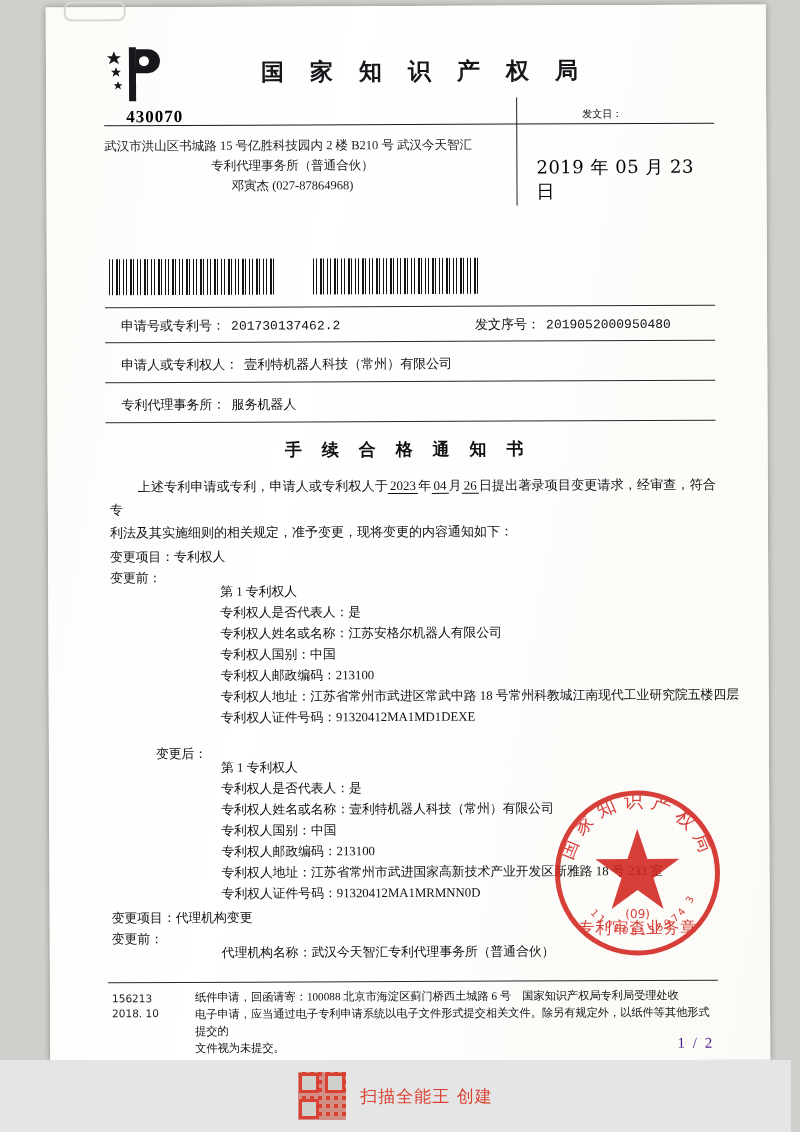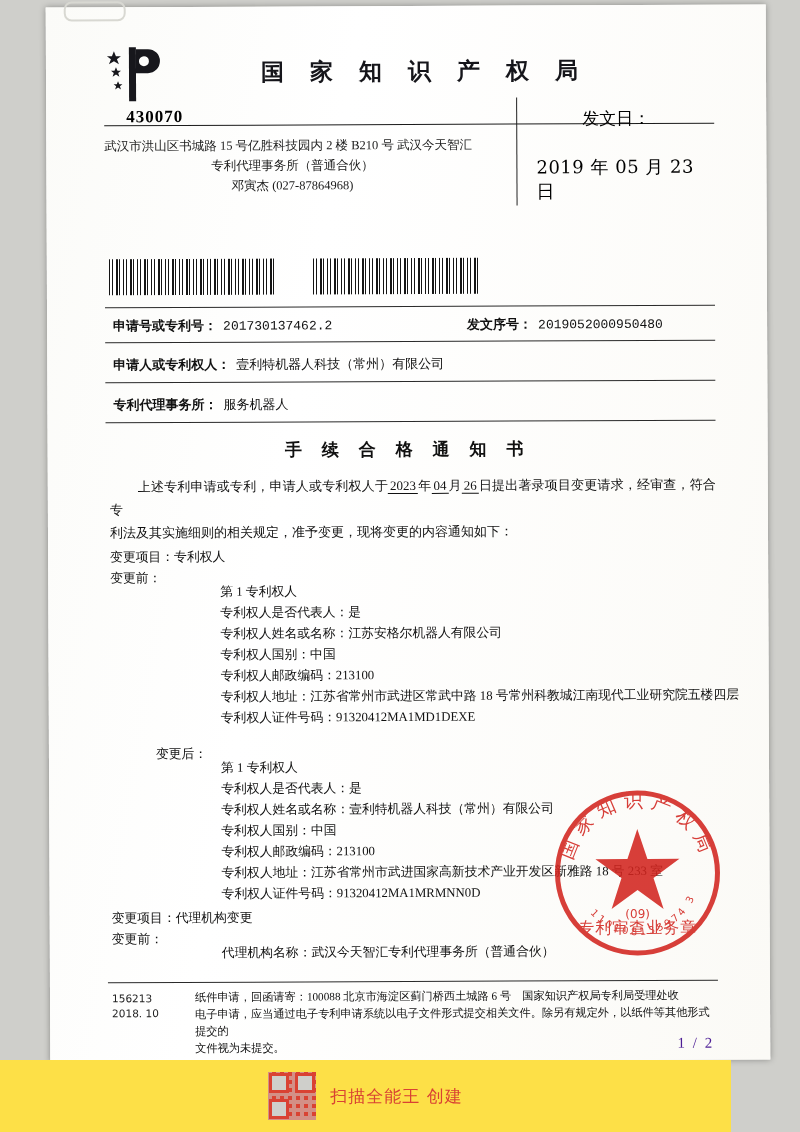--- a/index.html
+++ b/index.html
@@ -105,21 +105,21 @@
   #issue-vline {
     position: absolute;
     left: 0; top: 0;
     height: 108px;
     border-left: 1.2px solid #222;
   }
   #issue-label {
     position: absolute;
     left: 66px;
     top: 10px;
-    font-size: 17px;
+    font-size: 10px;
   }
   #issue-date {
     position: absolute;
     left: 20px;
     top: 58px;
     font-size: 18px;
     letter-spacing: 0.5px;
     font-family: "DejaVu Serif", serif;
   }
 
@@ -154,21 +154,21 @@
   #rule-b { top: 335px; }
   #rule-c { top: 375px; }
   #rule-d { top: 415px; }
 
   .field-row {
     position: absolute;
     left: 66px;
     font-size: 13px;
     color: #111;
   }
-  .field-label { font-weight: bold; }
+  .field-label { font-weight: normal; margin-left: 8px; }
   .field-value { margin-left: 6px; font-family: Liberation Mono, monospace; }
 
   #row-appno { top: 310px; }
   #row-serial { left: 420px; top: 310px; }
   #row-applicant { top: 349px; }
   #row-invention { top: 389px; }
 
   
   #doc-title {
     position: absolute;
@@ -257,23 +257,23 @@
     font-size: 15px;
     letter-spacing: 2px;
     color: #4c1d95;
   }
 
   
   #watermark {
     position: absolute;
     left: 0;
     bottom: 0;
-    width: 731px;
+    width: 791px;
     height: 72px;
-    background: #fde047;
+    background: #e5e5e5;
     display: flex;
     align-items: center;
     justify-content: center;
     gap: 14px;
   }
   #qr {
     width: 48px;
     height: 48px;
     background:
       linear-gradient(0deg, #d94233 0, #d94233 100%);

